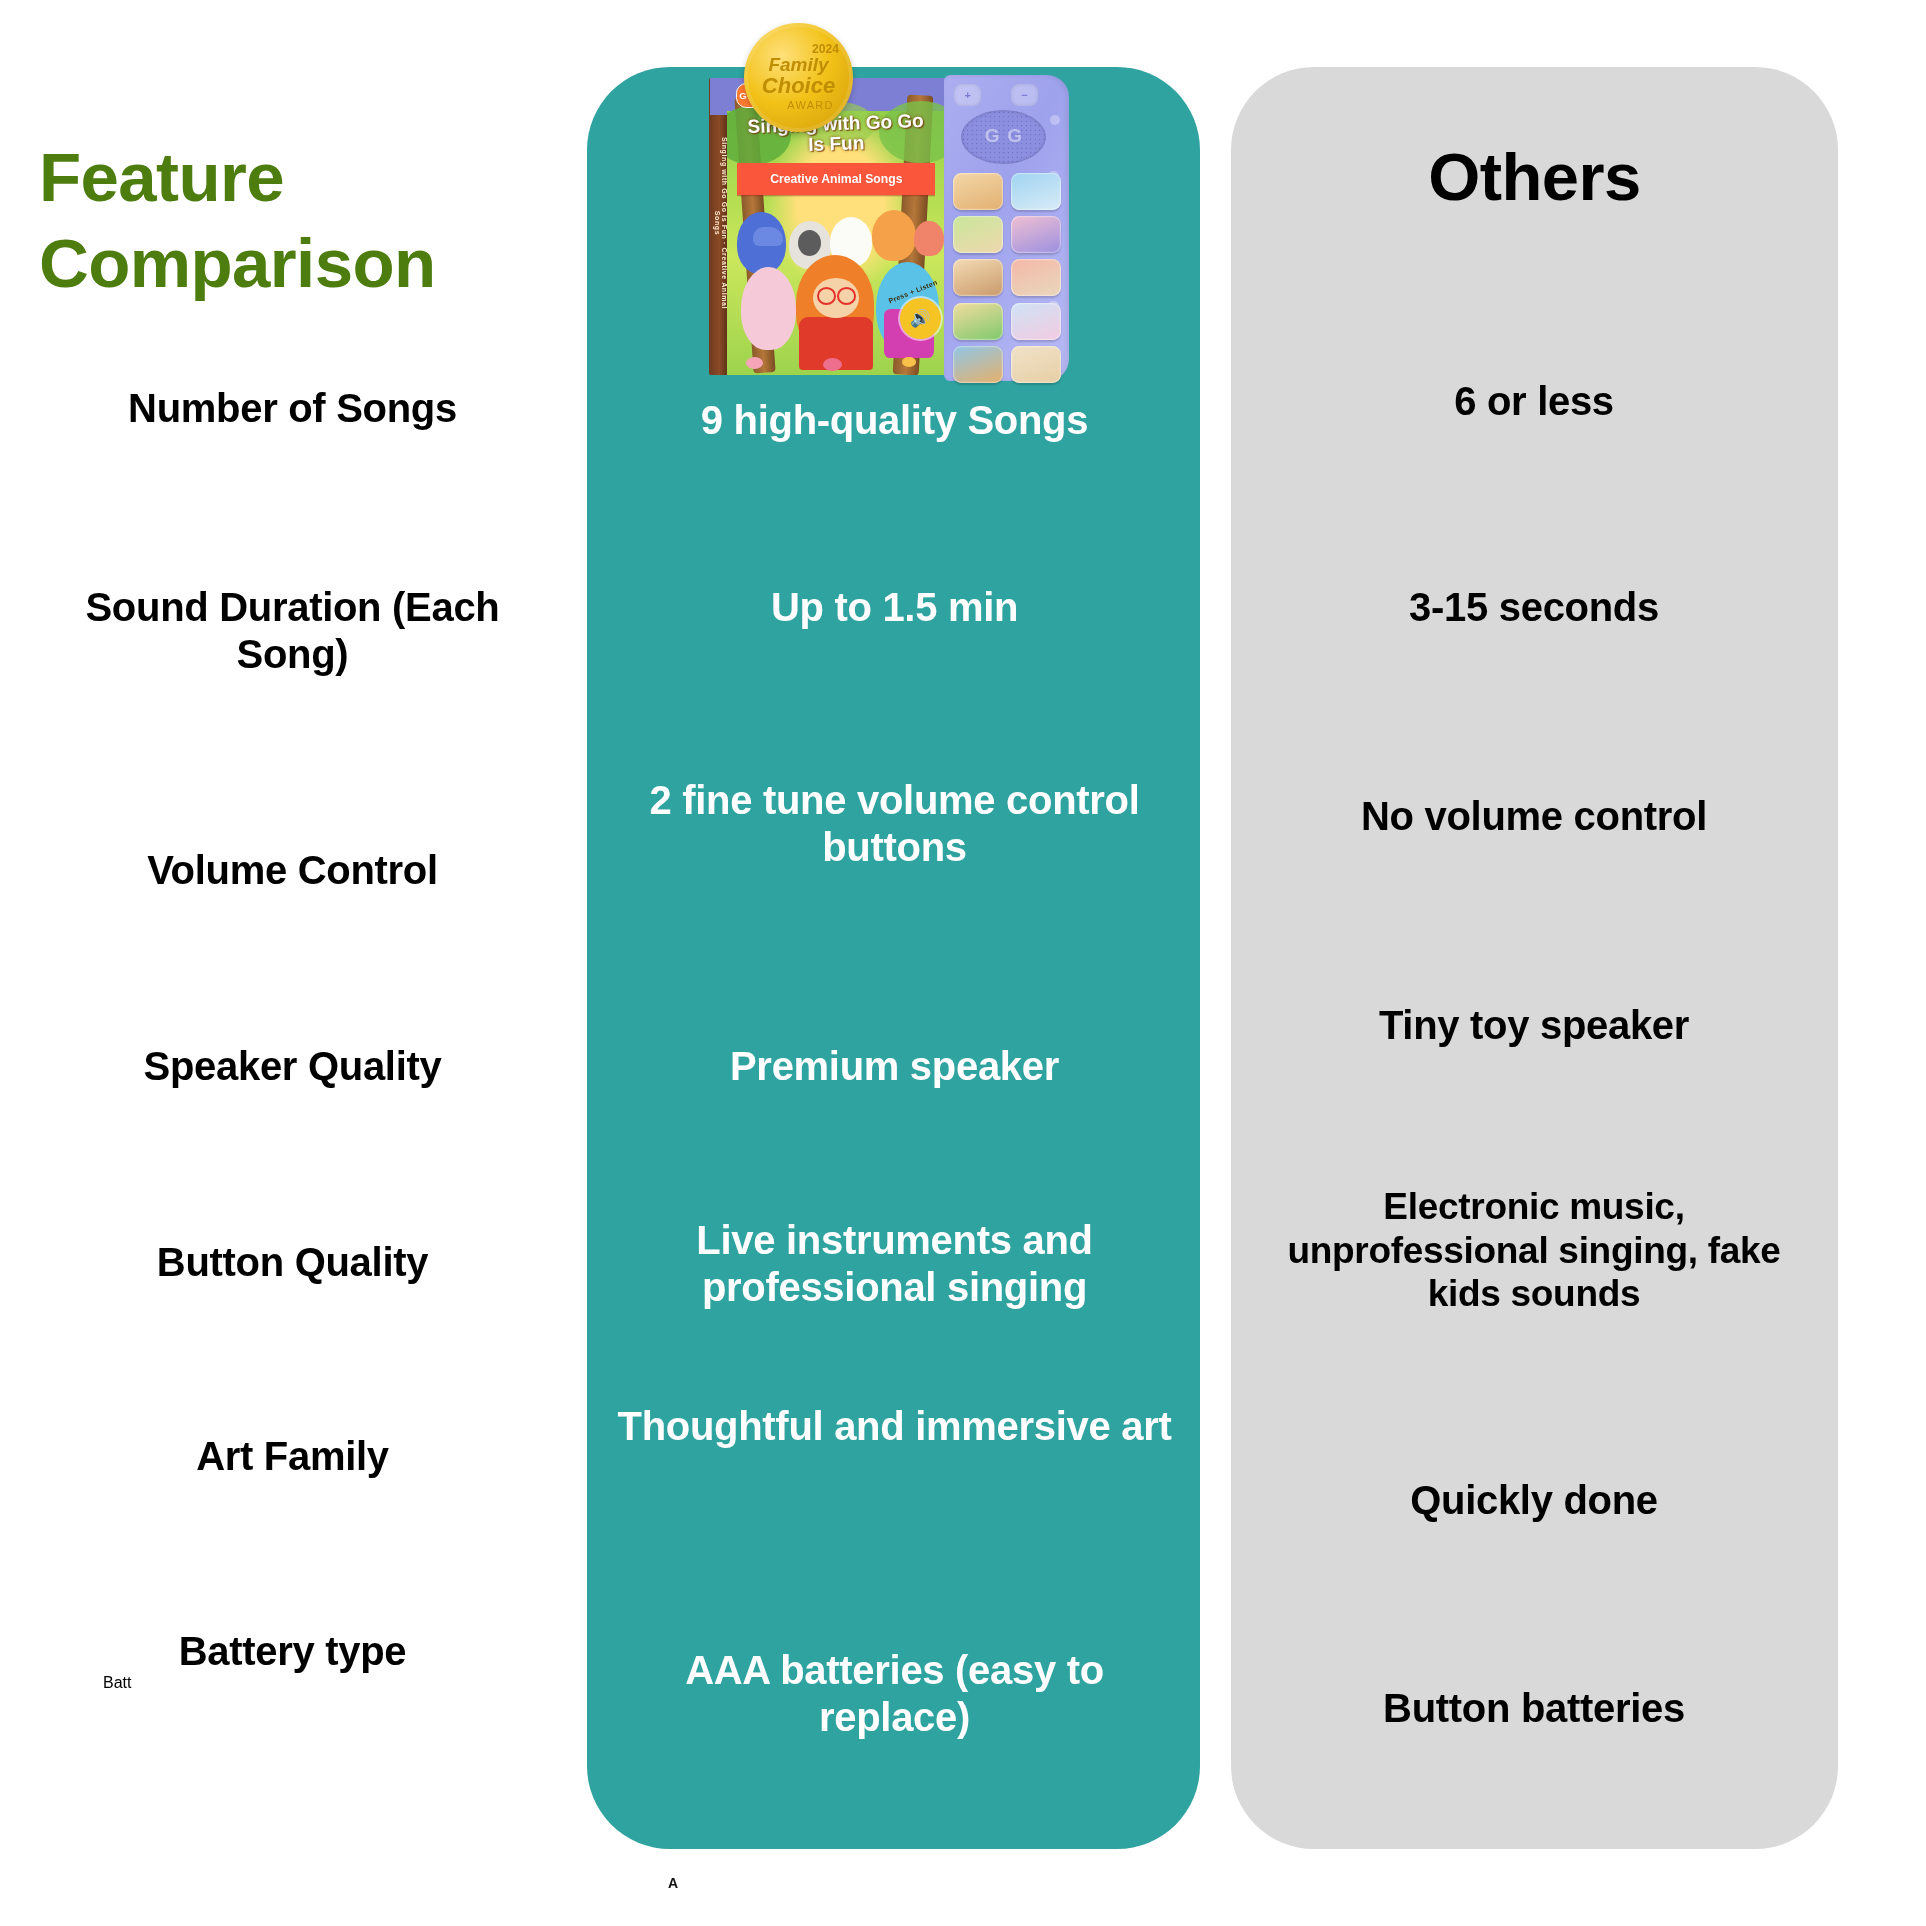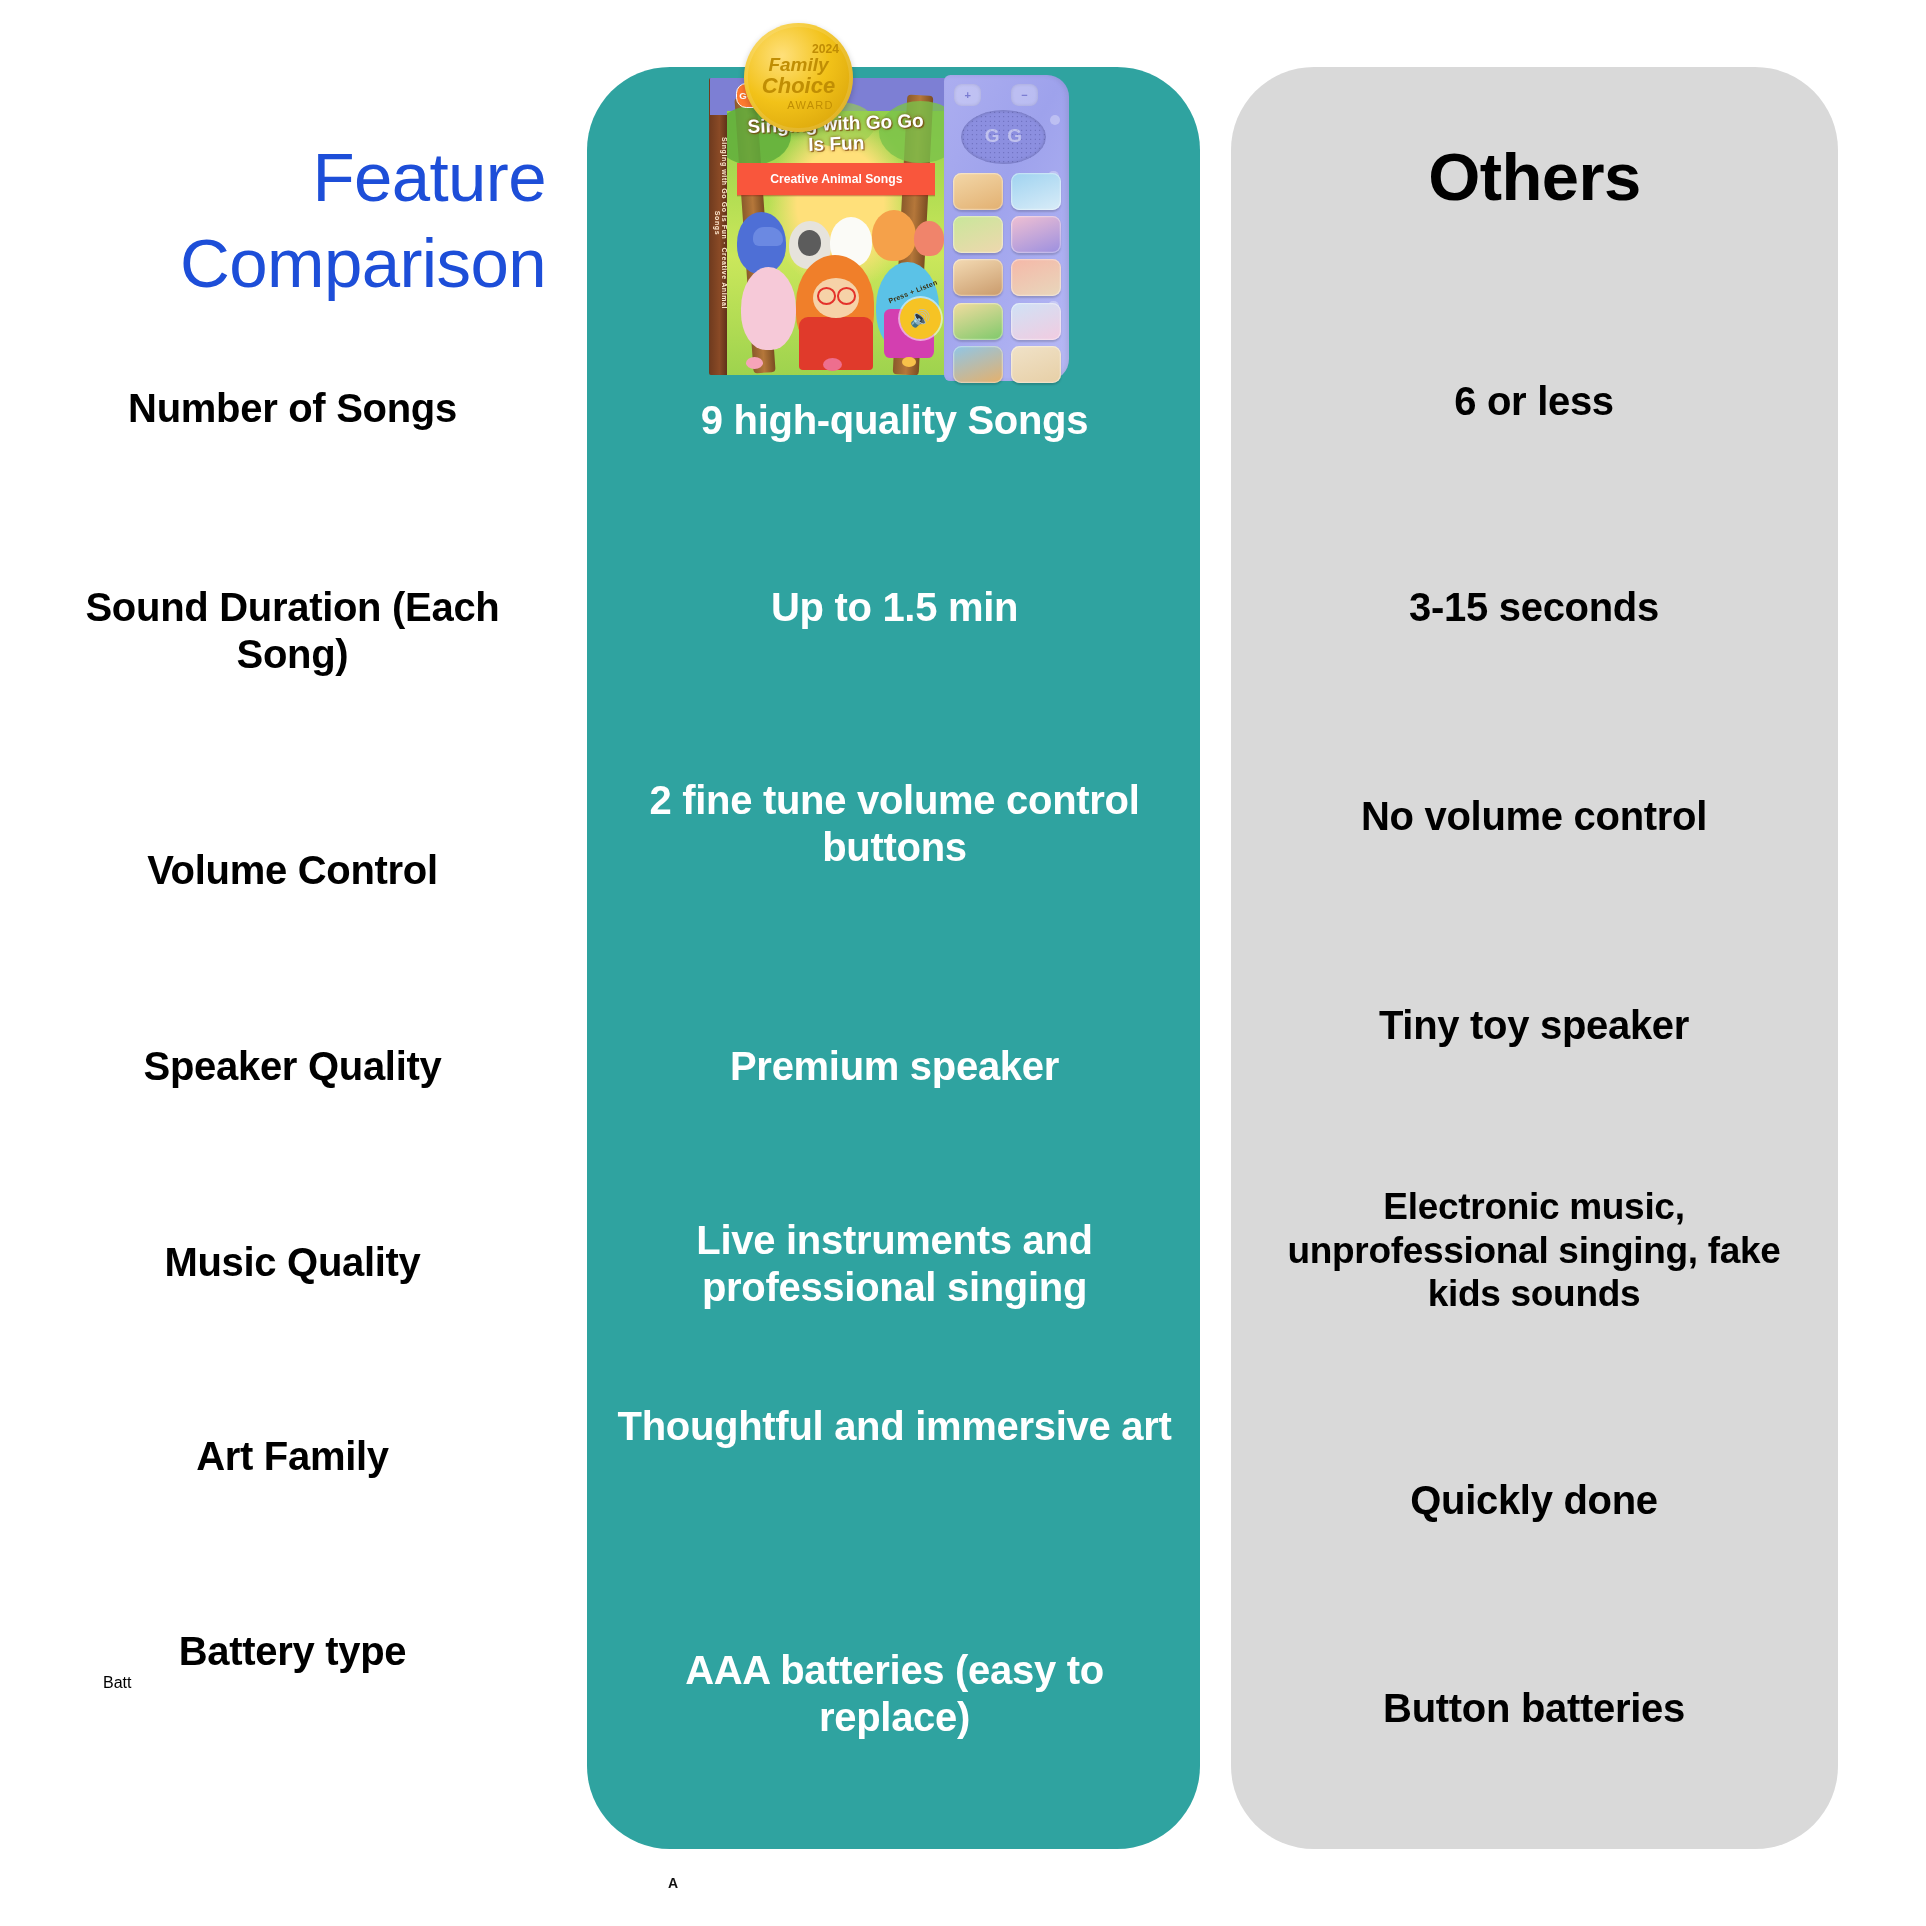--- a/index.html
+++ b/index.html
@@ -36,24 +36,24 @@
     border-radius: 83px;
     z-index: 1;
   }
 
   
   #feature-title {
     position: absolute;
     left: 39px;
     top: 135px;
     width: 507px;
-    text-align: right;
-    color: #1d4ed8;
+    text-align: left;
+    color: #4d7c0f;
     font-size: 69px;
-    font-weight: 400;
+    font-weight: 700;
     line-height: 1.25;
     letter-spacing: -0.6px;
     z-index: 4;
   }
   #others-title {
     position: absolute;
     left: 1231px;
     top: 138px;
     width: 607px;
     text-align: center;
@@ -398,21 +398,21 @@
 <div class="cell cell-others" style="top:584px;">3-15 seconds</div>
 
 <div class="cell cell-feature" style="top:847px;">Volume Control</div>
 <div class="cell cell-ours" style="top:777px;">2 fine tune volume control buttons</div>
 <div class="cell cell-others" style="top:793px;">No volume control</div>
 
 <div class="cell cell-feature" style="top:1043px;">Speaker Quality</div>
 <div class="cell cell-ours" style="top:1043px;">Premium speaker</div>
 <div class="cell cell-others" style="top:1002px;">Tiny toy speaker</div>
 
-<div class="cell cell-feature" style="top:1239px;">Music Quality</div>
+<div class="cell cell-feature" style="top:1239px;">Button Quality</div>
 <div class="cell cell-ours" style="top:1217px;">Live instruments and professional singing</div>
 <div class="cell cell-others" style="top:1185px; font-size:37px;">Electronic music, unprofessional singing, fake kids sounds</div>
 
 <div class="cell cell-feature" style="top:1433px;">Art Family</div>
 <div class="cell cell-ours" style="top:1403px;">Thoughtful and immersive art</div>
 <div class="cell cell-others" style="top:1477px;">Quickly done</div>
 
 <div class="cell cell-feature" style="top:1628px;">Battery type</div>
 <div class="cell cell-ours" style="top:1647px;">AAA batteries (easy to replace)</div>
 <div class="cell cell-others" style="top:1685px;">Button batteries</div>

